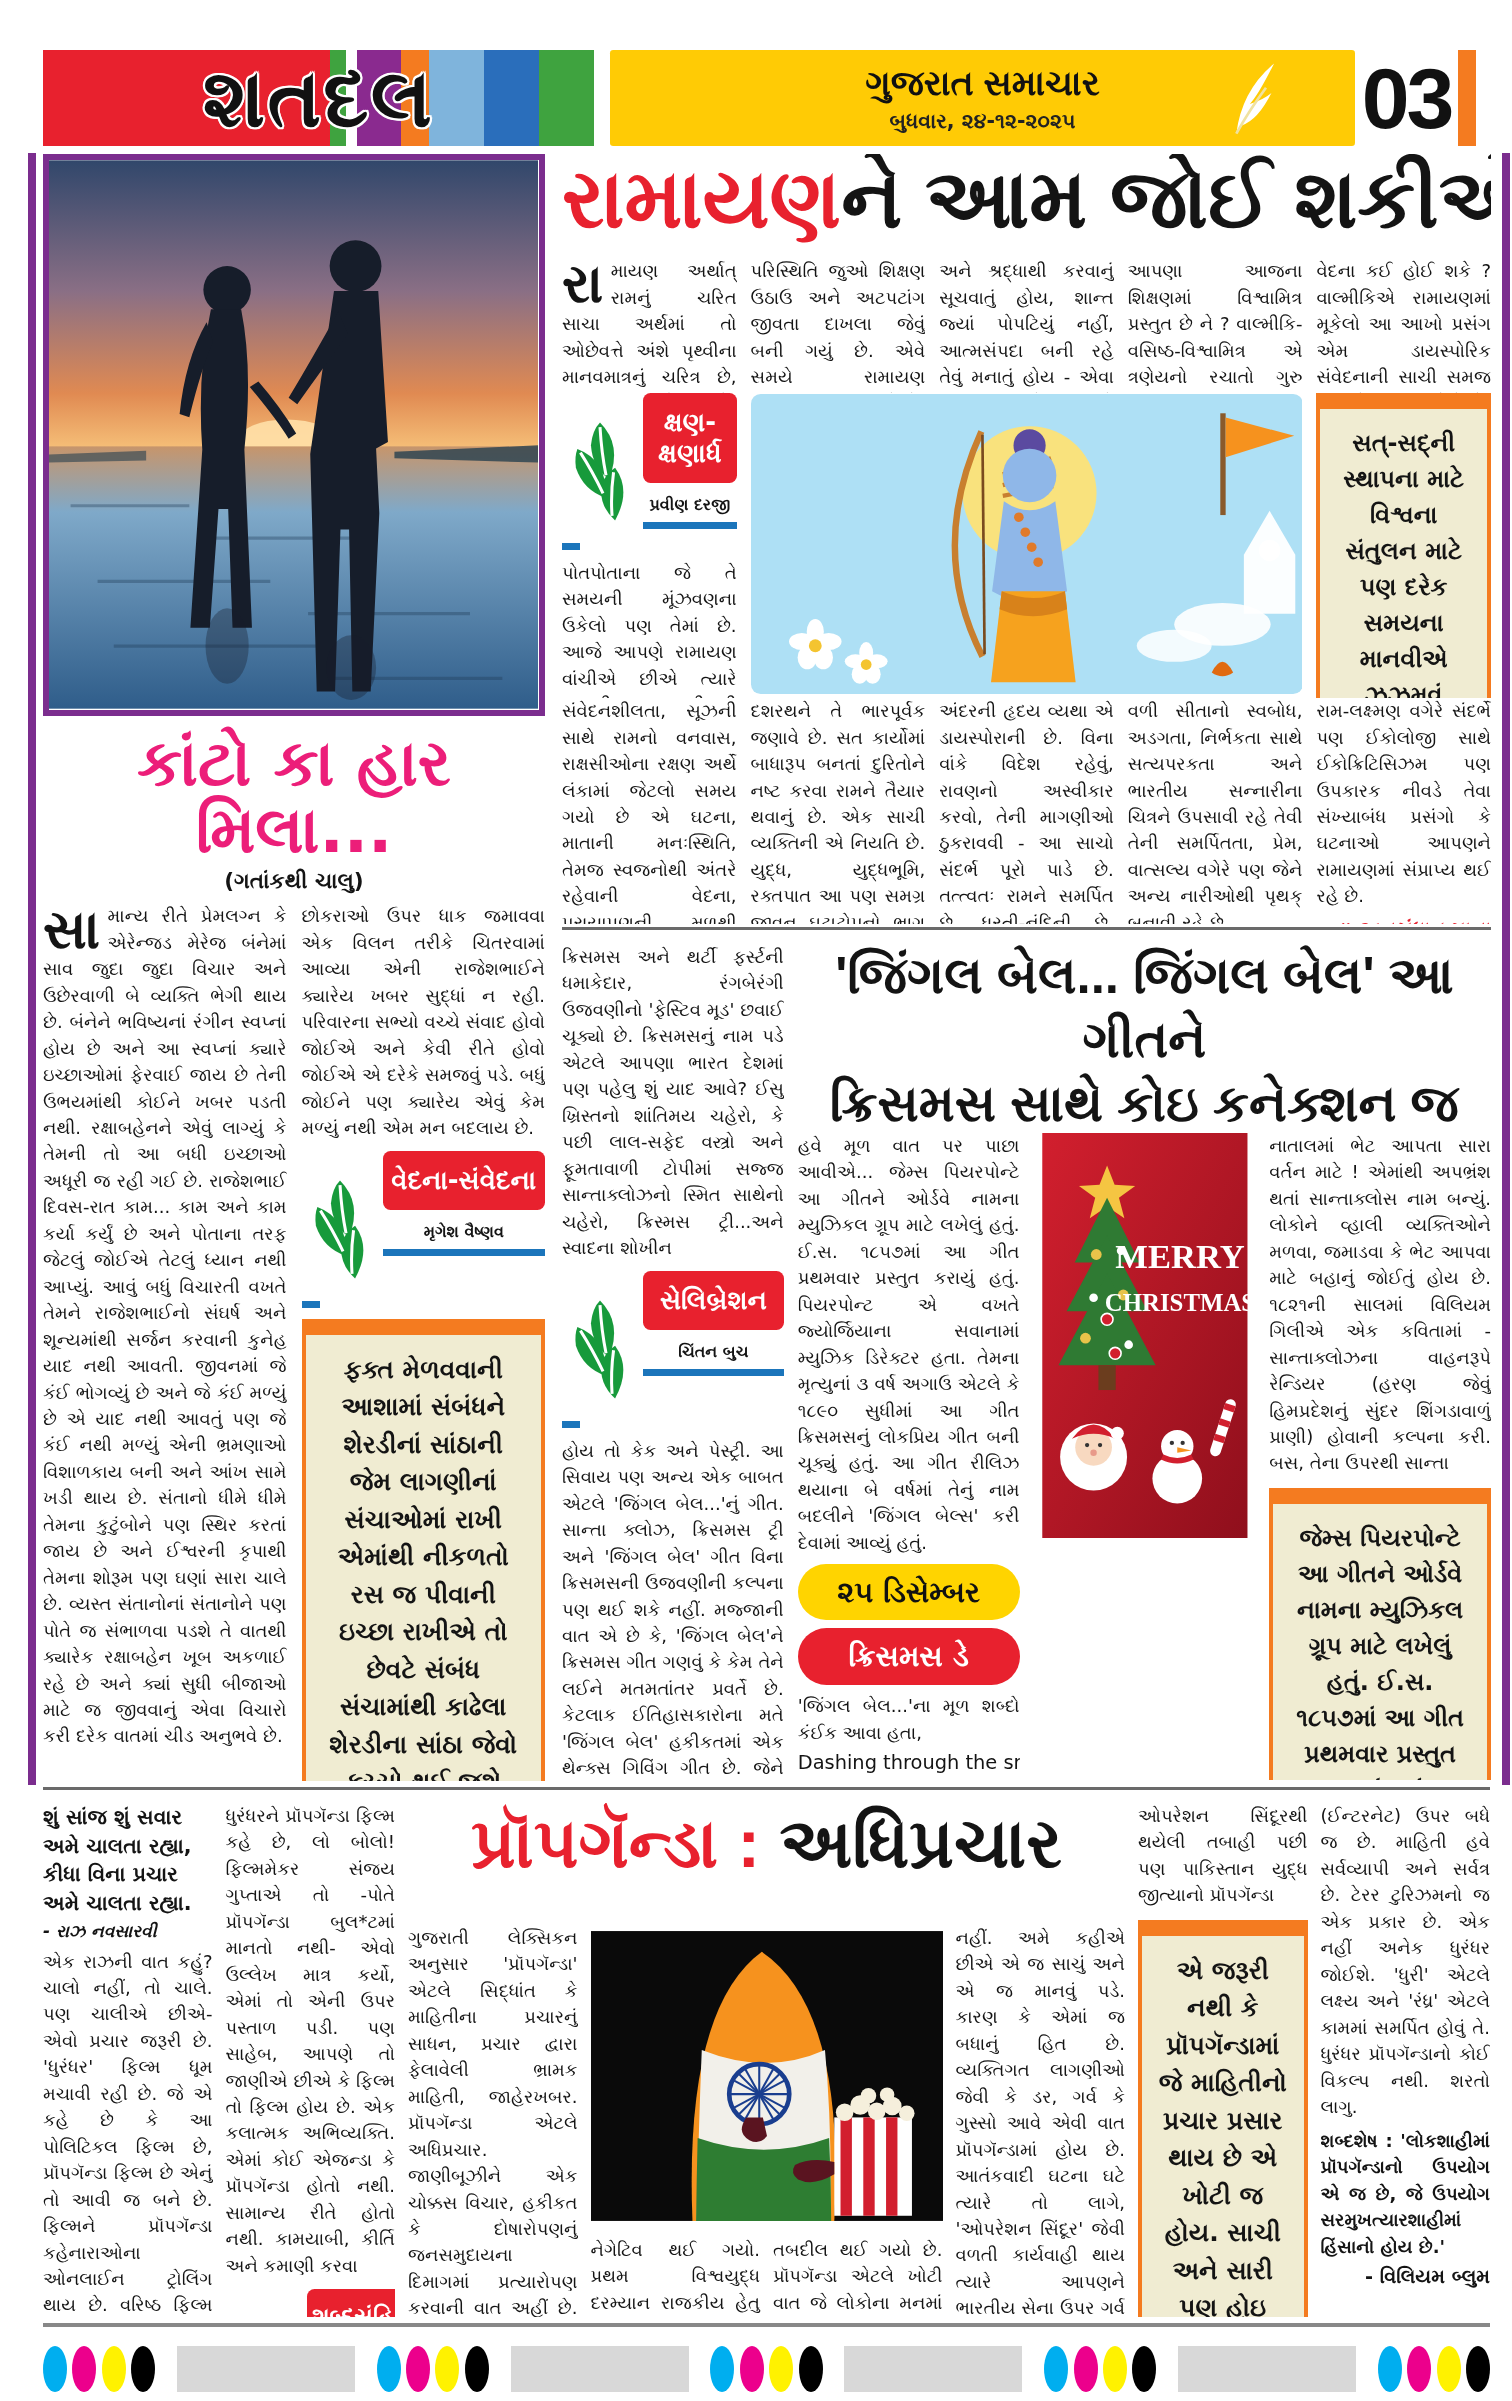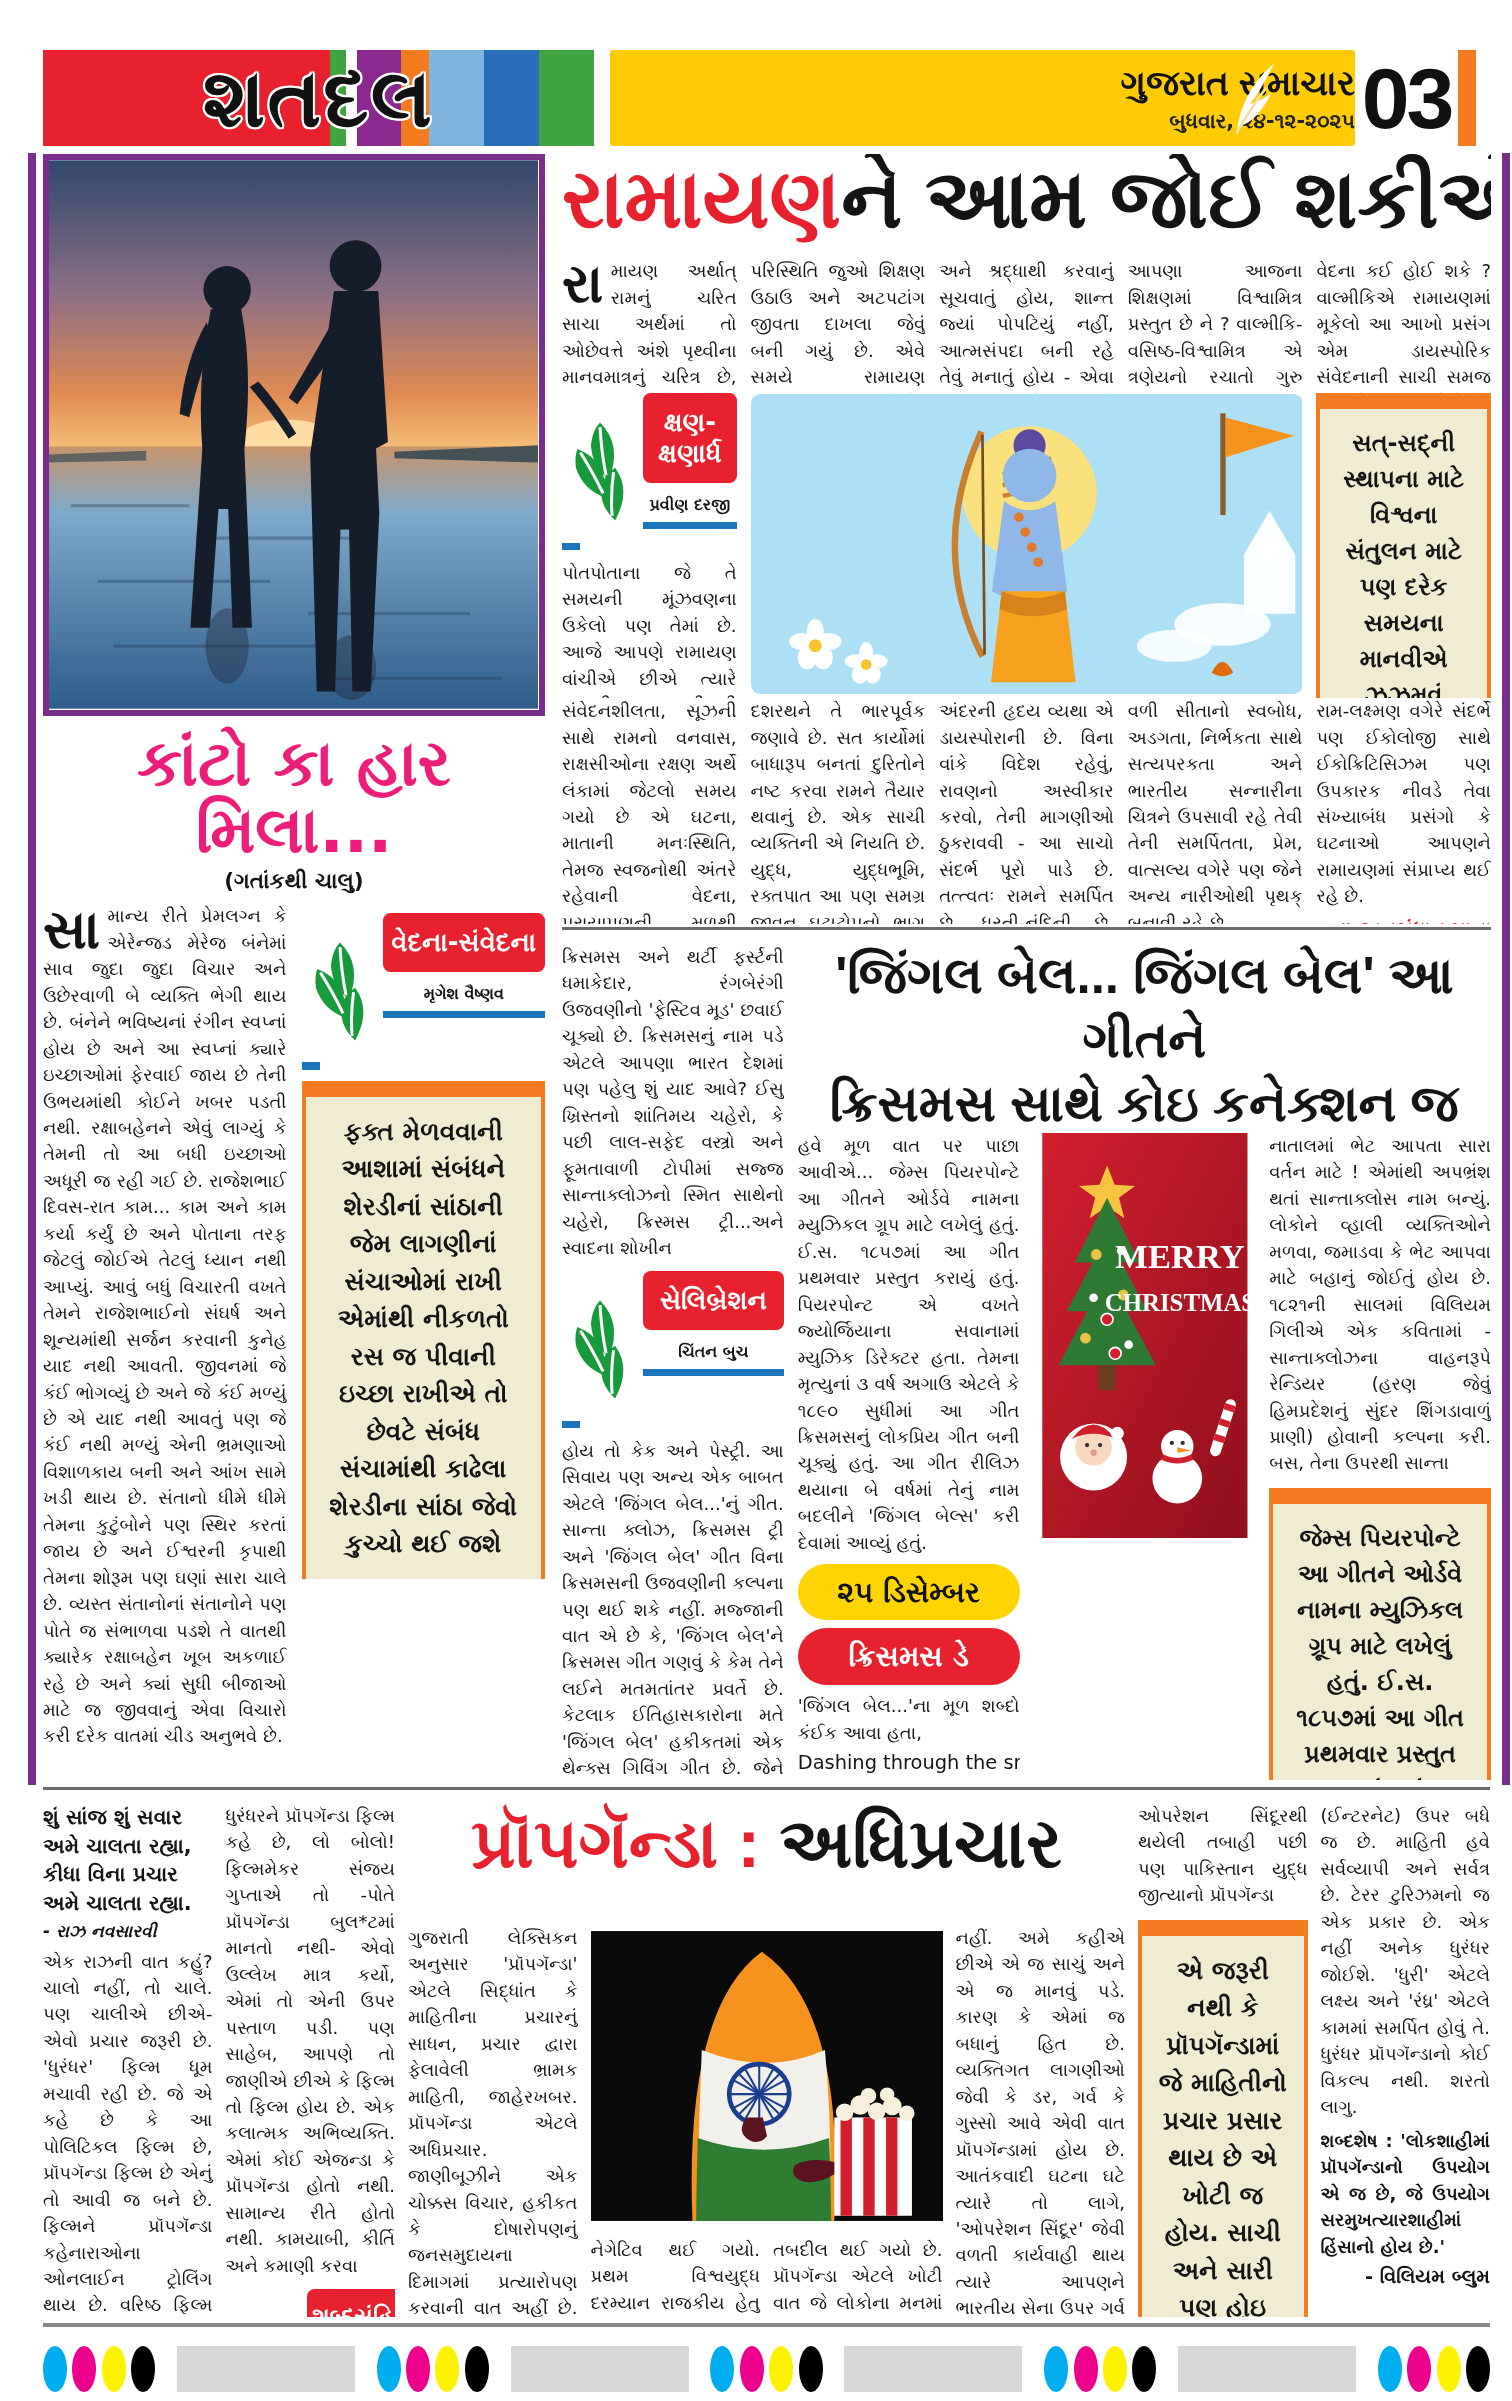--- a/index.html
+++ b/index.html
@@ -7,21 +7,21 @@
         font-family:"DejaVu Sans","Liberation Sans",sans-serif;color:#141414;padding-left:46px;}
   .edge{position:absolute;top:153px;width:7.6px;height:1632px;background:#7b2d8e;}
   .edge-l{left:28px;} .edge-r{left:1502px;}
 
   
   .masthead{position:absolute;left:43px;top:50px;width:551px;height:96px;display:flex;align-items:center;justify-content:center;
      background:linear-gradient(90deg,#e8212e 0 52%,#3fa33f 52% 55%,#ffffff 55% 57%,#8a2a8f 57% 65%,#f47b20 65% 70%,#7fb4dc 70% 80%,#2a6ebb 80% 90%,#3fa33f 90% 100%);}
   .masthead-text{font-size:81px;font-weight:800;color:#111;letter-spacing:2.2px;
      text-shadow:-2.2px 0 0 #fff,2.2px 0 0 #fff,0 -2.2px 0 #fff,0 2.2px 0 #fff,-1.6px -1.6px 0 #fff,1.6px 1.6px 0 #fff,-1.6px 1.6px 0 #fff,1.6px -1.6px 0 #fff;}
   .brandbar{position:absolute;left:610px;top:50px;width:745px;height:96px;background:#ffcb05;border-radius:3.2px;
-     display:flex;flex-direction:column;align-items:flex-end;justify-content:center;}
+     display:flex;flex-direction:column;align-items:center;justify-content:center;}
   .brand{font-family:"Liberation Sans",sans-serif;font-weight:800;font-size:35px;color:#111;}
   .dateline{font-size:20.5px;font-weight:700;color:#222;margin-top:5.4px;}
   .quill{position:absolute;right:70px;top:7.6px;}
   .pagenum{position:absolute;left:1358px;top:52px;width:97px;height:92px;font-family:"Liberation Sans",sans-serif;
      font-size:86px;font-weight:700;letter-spacing:-3.2px;color:#111;text-align:center;line-height:92px;}
   .orange-strip{position:absolute;left:1458px;top:50px;width:18.4px;height:96px;background:#f47b20;}
 
   
   .bodytext{font-size:18px;line-height:1.47;text-align:justify;color:#141414;}
   .dropcap{float:left;font-size:54px;line-height:.85;font-weight:700;padding:3.2px 7.6px 0 0;}
@@ -160,20 +160,21 @@
         </g>
       </svg>
     </div>
     <h2 class="serial-head">કાંટો કા હાર મિલા...</h2>
     <div class="cont-note">(ગતાંકથી ચાલુ)</div>
     <div class="serial-grid">
       <div class="cell bodytext">
         <span class="dropcap">સા</span><span>માન્ય રીતે પ્રેમલગ્ન કે એરેન્જડ મેરેજ બંનેમાં સાવ જુદા જુદા વિચાર અને ઉછેરવાળી બે વ્યક્તિ ભેગી થાય છે. બંનેને ભવિષ્યનાં રંગીન સ્વપ્નાં હોય છે અને આ સ્વપ્નાં ક્યારે ઇચ્છાઓમાં ફેરવાઈ જાય છે તેની ઉભયમાંથી કોઈને ખબર પડતી નથી. રક્ષાબહેનને એવું લાગ્યું કે તેમની તો આ બધી ઇચ્છાઓ અધૂરી જ રહી ગઈ છે. રાજેશભાઈ દિવસ-રાત કામ... કામ અને કામ કર્યા કર્યું છે અને પોતાના તરફ જેટલું જોઈએ તેટલું ધ્યાન નથી આપ્યું. આવું બધું વિચારતી વખતે તેમને રાજેશભાઈનો સંઘર્ષ અને શૂન્યમાંથી સર્જન કરવાની કુનેહ યાદ નથી આવતી. જીવનમાં જે કંઈ ભોગવ્યું છે અને જે કંઈ મળ્યું છે એ યાદ નથી આવતું પણ જે કંઈ નથી મળ્યું એની ભ્રમણાઓ વિશાળકાય બની અને આંખ સામે ખડી થાય છે. સંતાનો ધીમે ધીમે તેમના કુટુંબોને પણ સ્થિર કરતાં જાય છે અને ઈશ્વરની કૃપાથી તેમના શોરૂમ પણ ઘણાં સારા ચાલે છે. વ્યસ્ત સંતાનોનાં સંતાનોને પણ પોતે જ સંભાળવા પડશે તે વાતથી ક્યારેક રક્ષાબહેન ખૂબ અકળાઈ રહે છે અને ક્યાં સુધી બીજાઓ માટે જ જીવવાનું એવા વિચારો કરી દરેક વાતમાં ચીડ અનુભવે છે.</span>
       </div>
       <div class="cell">
+        <p class="bodytext" style="margin:0 0 5.4px 0;">છોકરાઓ ઉપર ધાક જમાવવા એક વિલન તરીકે ચિતરવામાં આવ્યા એની રાજેશભાઈને ક્યારેય ખબર સુદ્ધાં ન રહી. પરિવારના સભ્યો વચ્ચે સંવાદ હોવો જોઈએ અને કેવી રીતે હોવો જોઈએ એ દરેકે સમજવું પડે. બધું જોઈને પણ ક્યારેય એવું કેમ મળ્યું નથી એમ મન બદલાય છે.</p>
         <div class="labelbox">
           <div class="leaves">
             <svg width="76" height="113" viewBox="0 0 100 150">
               <g fill="#179a3b">
                 <path d="M50,10 Q80,40 62,85 Q40,70 38,40 Q40,20 50,10Z"></path>
                 <path d="M20,45 Q60,60 58,110 Q28,100 18,70 Q16,55 20,45Z"></path>
                 <path d="M70,70 Q92,100 70,140 Q48,120 52,92 Q58,78 70,70Z"></path>
               </g>
               <g stroke="#ffffff" stroke-width="4" fill="none">
                 <path d="M50,16 Q52,50 58,80"></path>

